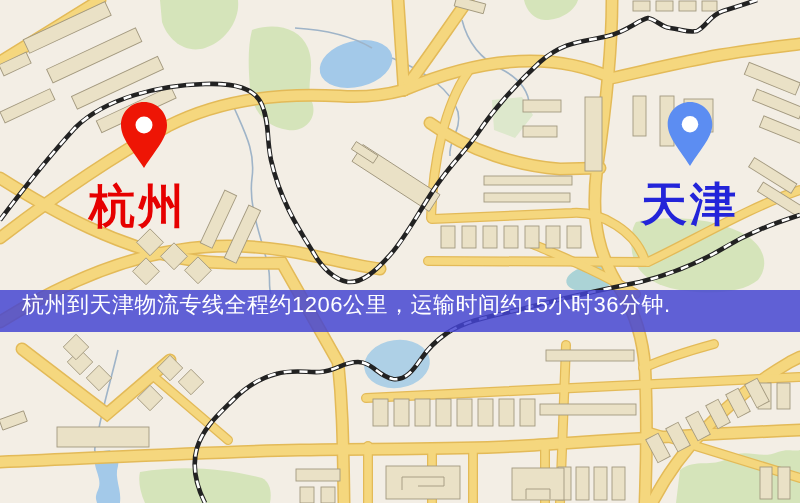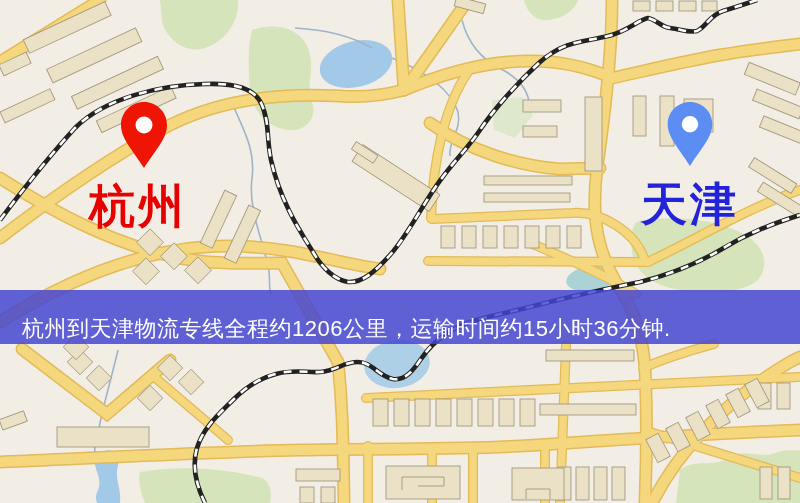--- a/index.html
+++ b/index.html
@@ -2,23 +2,23 @@
 <html><head>
 <meta charset="utf-8">
 <style>
   html,body{margin:0;padding:0;background:#888;}
   .stage{
     position:relative;width:800px;height:503px;overflow:hidden;
     font-family:"Liberation Sans",sans-serif;
   }
   .stage svg{position:absolute;left:0;top:0;display:block;}
   .banner{
-    position:absolute;left:0;top:290px;width:800px;height:54px;
+    position:absolute;left:0;top:290px;width:800px;height:42px;
     background:rgba(68,68,210,0.84);
-    display:flex;align-items:flex-end;
+    display:flex;align-items:flex-start;
     box-sizing:border-box;padding-left:22px;
     z-index:5;
   }
   .banner span{
     color:#ffffff;font-size:22px;letter-spacing:0.5px;
     font-family:"Liberation Sans",sans-serif;
     white-space:nowrap;
   }
   .city-label{
     font-family:"Liberation Serif",serif;

